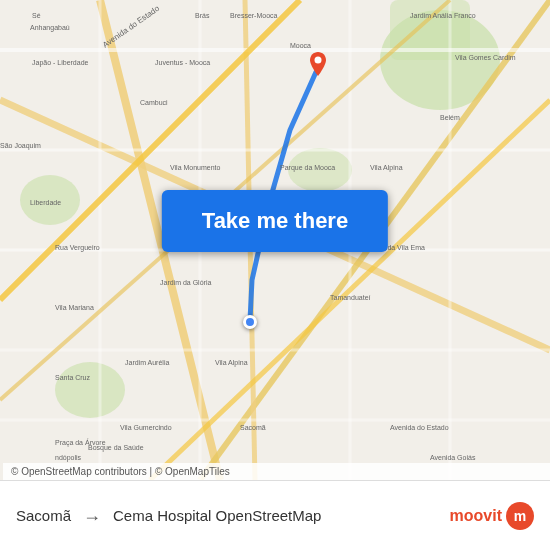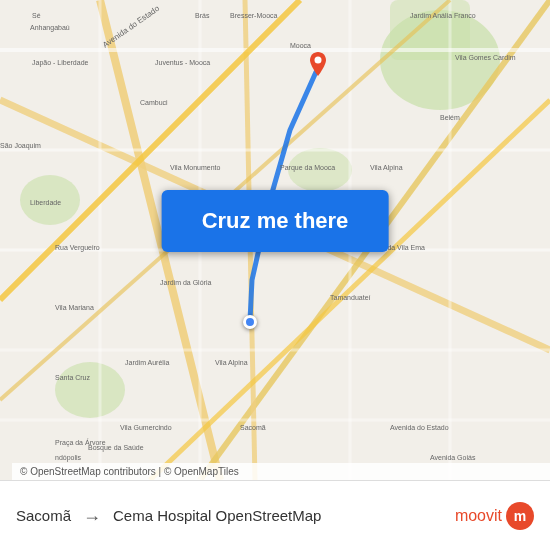--- a/index.html
+++ b/index.html
@@ -63,21 +63,21 @@
     }
     .destination-marker svg {
       width: 24px;
       height: 32px;
     }
 
     
     #attribution {
       position: absolute;
       bottom: 0;
-      left: 12px;
+      left: 3px;
       right: 0;
       background: rgba(255,255,255,0.85);
       font-size: 10px;
       color: #555;
       padding: 3px 8px;
       z-index: 5;
     }
 
     
     #bottom-bar {
@@ -107,21 +107,21 @@
     
     #moovit-logo {
       margin-left: auto;
       display: flex;
       align-items: center;
       gap: 4px;
     }
 
     #moovit-logo .moovit-text {
       font-size: 16px;
-      font-weight: normal;
+      font-weight: bold;
       color: #e8492a;
     }
 
     #moovit-logo .moovit-icon {
       width: 28px;
       height: 28px;
       background: #e8492a;
       border-radius: 50%;
       display: flex;
       align-items: center;
@@ -212,21 +212,21 @@
     <svg viewBox="0 0 24 32" xmlns="http://www.w3.org/2000/svg">
       <path d="M12 0C7.58 0 4 3.58 4 8c0 5.5 8 16 8 16s8-10.5 8-16c0-4.42-3.58-8-8-8z" fill="#e8492a"></path>
       <circle cx="12" cy="8" r="3.5" fill="white"></circle>
     </svg>
   </div>
 
   
   <div class="origin-marker" style="left: 243px; top: 315px;"></div>
 
   
-  <button id="take-me-there-btn">Cruz me there</button>
+  <button id="take-me-there-btn">Take me there</button>
 
   
   <div id="attribution">
     <span>© OpenStreetMap contributors | © OpenMapTiles</span>
   </div>
 </div>
 
 <div id="bottom-bar">
   <span class="location-from">Sacomã</span>
   <span class="arrow-icon">→</span>

